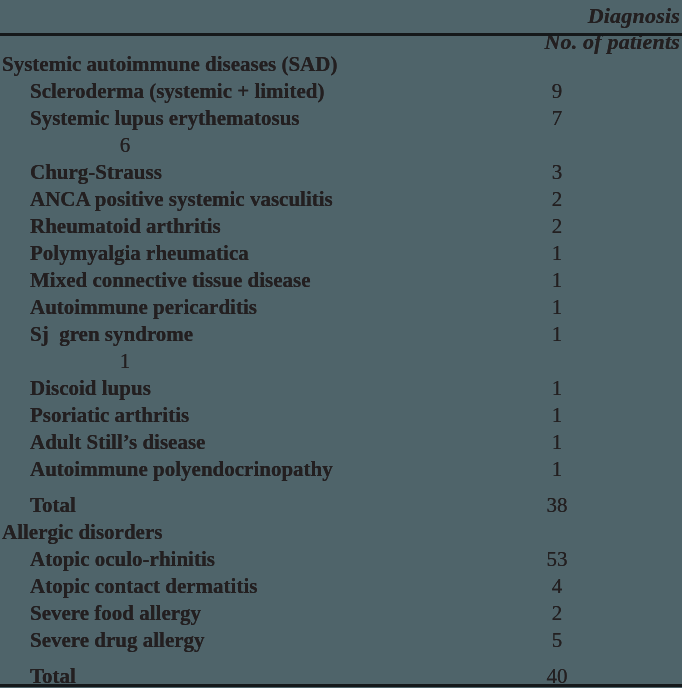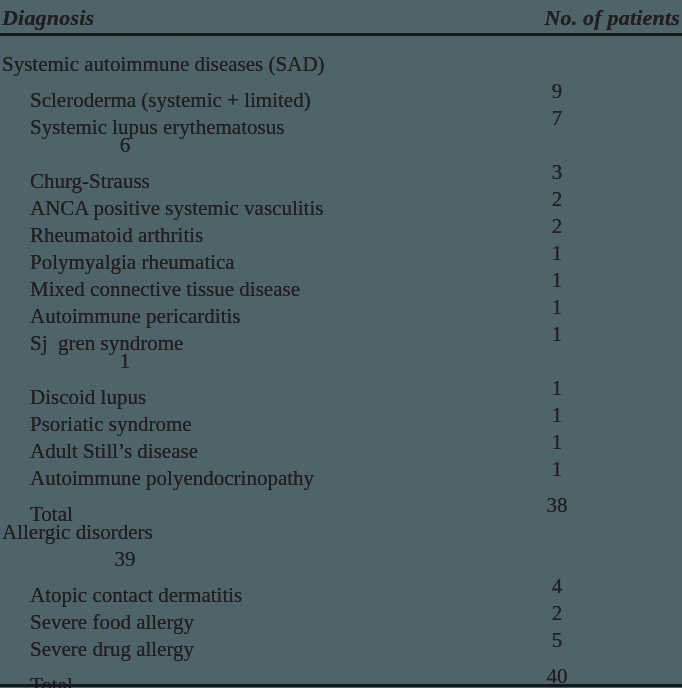--- a/index.html
+++ b/index.html
@@ -17,28 +17,29 @@
     position:relative;
     width:682px;height:688px;
     background:var(--bg);
     color:var(--ink);
     overflow:hidden;
     box-sizing:border-box;
   }
   .thead{
     display:flex;
     justify-content:space-between;
-    align-items:center;
-    padding:3px 2px 0 2px;
+    align-items:flex-end;
+    padding:3px 2px 0 18px;
     height:30px;
     font-size:22px;
     font-style:italic;
     font-weight:bold;
     letter-spacing:0.2px;
     text-shadow:0 0 0.5px currentColor;
+    flex-direction:column;
   }
   .rule{
     height:3px;
     background:var(--rule);
     width:682px;
   }
   .rule.top{position:absolute;top:33px;left:0;}
   .rule.bottom{position:absolute;bottom:1px;left:0;}
   .tbody{
     position:absolute;
@@ -49,24 +50,24 @@
     display:flex;
     height:27px;
     line-height:27px;
     font-size:21px;
     text-shadow:0 0 0.5px currentColor;
   }
   .row .label{
     flex:1;
     padding-left:2px;
     white-space:nowrap;
+    font-weight:bold;
   }
   .row.indent .label{
     padding-left:30px;
-    margin-top:9px;
   }
   .row .value{
     width:250px;
     text-align:center;
     white-space:nowrap;
   }
   .row.total{
     margin-top:9px;
   }
 </style>
@@ -124,41 +125,42 @@
         <span class="value">1</span>
       </div>
       <div class="row indent">
         <span class="value">1</span>
       </div>
       <div class="row indent">
         <span class="label">Discoid lupus</span>
         <span class="value">1</span>
       </div>
       <div class="row indent">
-        <span class="label">Psoriatic syndrome</span>
+        <span class="label">Psoriatic arthritis</span>
         <span class="value">1</span>
       </div>
       <div class="row indent">
         <span class="label">Adult Still’s disease</span>
         <span class="value">1</span>
       </div>
       <div class="row indent">
         <span class="label">Autoimmune polyendocrinopathy</span>
         <span class="value">1</span>
       </div>
       <div class="row indent total">
         <span class="label">Total</span>
         <span class="value">38</span>
       </div>
       <div class="row">
         <span class="label">Allergic disorders</span>
         <span class="value"></span>
       </div>
       <div class="row indent">
-        <span class="value">39</span>
+        <span class="label">Atopic oculo-rhinitis</span>
+        <span class="value">53</span>
       </div>
       <div class="row indent">
         <span class="label">Atopic contact dermatitis</span>
         <span class="value">4</span>
       </div>
       <div class="row indent">
         <span class="label">Severe food allergy</span>
         <span class="value">2</span>
       </div>
       <div class="row indent">

